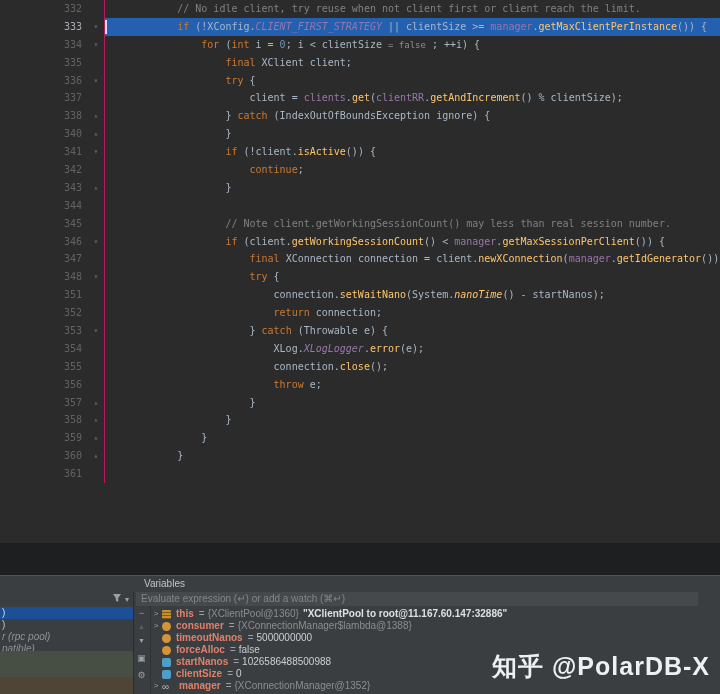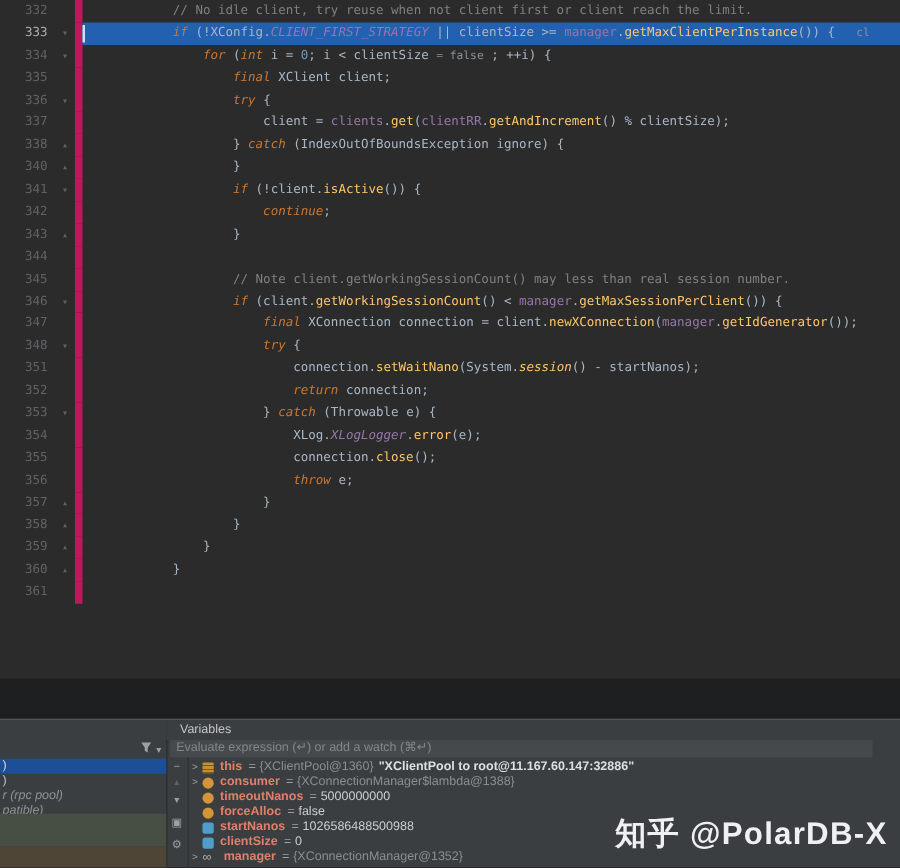--- a/index.html
+++ b/index.html
@@ -2,28 +2,28 @@
 <html><head>
 <meta charset="utf-8">
 <style>
   html,body{margin:0;padding:0;background:#1d1f21;}
   .screen{position:relative;width:720px;height:694px;overflow:hidden;background:#2b2b2b;
           font-family:"Liberation Sans",sans-serif;-webkit-font-smoothing:antialiased;}
   
   .editor{position:absolute;left:0;top:0;width:720px;height:543px;background:#2b2b2b;
           font-family:"DejaVu Sans Mono",monospace;font-size:10px;}
   .code-line{display:flex;height:17.9px;line-height:17.9px;white-space:pre;}
-  .gutter{width:60px;flex:0 0 60px;display:flex;border-right:6px solid #be185d;}
+  .gutter{width:60px;flex:0 0 60px;display:flex;border-right:1px solid #be185d;padding-left:44px;}
   .lnum{width:38px;text-align:right;color:#606366;padding-right:6px;}
   .lnum.cur{color:#a8adb3;text-align:right;}
   .fold{width:16px;text-align:center;color:#5f6467;font-size:8px;}
   .code-text{flex:1;white-space:pre;color:#a9b7c6;position:relative;}
   .code-text.cur{background:#2360b0;}
   .caret{position:absolute;left:0;top:2px;bottom:2px;width:2px;background:#cfe1f5;}
-  .kw{color:#cc7832;font-style:italic;} .pl{color:#a9b7c6;} .com{color:#808080;} .num{color:#6897bb;}
+  .kw{color:#cc7832;} .pl{color:#a9b7c6;} .com{color:#808080;} .num{color:#6897bb;}
   .const{color:#9876aa;font-style:italic;margin-top:46px;} .field{color:#9876aa;} .method{color:#ffc66b;}
   .smethod{color:#ffc66b;font-style:italic;}
   .hint{color:#8a9096;font-size:9px;}
   
   .gap-strip{position:absolute;left:0;top:543px;width:720px;height:32px;background:#1d1f21;}
   
   .debug-panel{position:absolute;left:0;top:575px;width:720px;height:119px;background:#3b3e40;
                border-top:1px solid #505456;font-size:10px;color:#bdc1c4;}
   .frames{position:absolute;left:0;top:0;width:133px;height:119px;background:#3b3e40;border-right:1px solid #2a2d2f;}
   .frames-toolbar{position:absolute;right:4px;top:16px;height:14px;display:flex;align-items:center;gap:3px;color:#9aa0a6;}
@@ -79,21 +79,21 @@
       <div class="code-line"><div class="gutter"><span class="lnum">338</span><span class="fold">▴</span></div><div class="code-text"><span class="pl">                    } </span><span class="kw">catch</span><span class="pl"> (IndexOutOfBoundsException ignore) {</span></div></div>
       <div class="code-line"><div class="gutter"><span class="lnum">340</span><span class="fold">▴</span></div><div class="code-text"><span class="pl">                    }</span></div></div>
       <div class="code-line"><div class="gutter"><span class="lnum">341</span><span class="fold">▾</span></div><div class="code-text"><span class="kw">                    if</span><span class="pl"> (!client.</span><span class="method">isActive</span><span class="pl">()) {</span></div></div>
       <div class="code-line"><div class="gutter"><span class="lnum">342</span><span class="fold"></span></div><div class="code-text"><span class="kw">                        continue</span><span class="pl">;</span></div></div>
       <div class="code-line"><div class="gutter"><span class="lnum">343</span><span class="fold">▴</span></div><div class="code-text"><span class="pl">                    }</span></div></div>
       <div class="code-line"><div class="gutter"><span class="lnum">344</span><span class="fold"></span></div><div class="code-text"></div></div>
       <div class="code-line"><div class="gutter"><span class="lnum">345</span><span class="fold"></span></div><div class="code-text"><span class="com">                    // Note client.getWorkingSessionCount() may less than real session number.</span></div></div>
       <div class="code-line"><div class="gutter"><span class="lnum">346</span><span class="fold">▾</span></div><div class="code-text"><span class="kw">                    if</span><span class="pl"> (client.</span><span class="method">getWorkingSessionCount</span><span class="pl">() &lt; </span><span class="field">manager</span><span class="pl">.</span><span class="method">getMaxSessionPerClient</span><span class="pl">()) {</span></div></div>
       <div class="code-line"><div class="gutter"><span class="lnum">347</span><span class="fold"></span></div><div class="code-text"><span class="kw">                        final</span><span class="pl"> XConnection connection = client.</span><span class="method">newXConnection</span><span class="pl">(</span><span class="field">manager</span><span class="pl">.</span><span class="method">getIdGenerator</span><span class="pl">());</span></div></div>
       <div class="code-line"><div class="gutter"><span class="lnum">348</span><span class="fold">▾</span></div><div class="code-text"><span class="kw">                        try</span><span class="pl"> {</span></div></div>
-      <div class="code-line"><div class="gutter"><span class="lnum">351</span><span class="fold"></span></div><div class="code-text"><span class="pl">                            connection.</span><span class="method">setWaitNano</span><span class="pl">(System.</span><span class="smethod">session</span><span class="pl">() - startNanos);</span></div></div>
+      <div class="code-line"><div class="gutter"><span class="lnum">351</span><span class="fold"></span></div><div class="code-text"><span class="pl">                            connection.</span><span class="method">setWaitNano</span><span class="pl">(System.</span><span class="smethod">nanoTime</span><span class="pl">() - startNanos);</span></div></div>
       <div class="code-line"><div class="gutter"><span class="lnum">352</span><span class="fold"></span></div><div class="code-text"><span class="kw">                            return</span><span class="pl"> connection;</span></div></div>
       <div class="code-line"><div class="gutter"><span class="lnum">353</span><span class="fold">▾</span></div><div class="code-text"><span class="pl">                        } </span><span class="kw">catch</span><span class="pl"> (Throwable e) {</span></div></div>
       <div class="code-line"><div class="gutter"><span class="lnum">354</span><span class="fold"></span></div><div class="code-text"><span class="pl">                            XLog.</span><span class="const">XLogLogger</span><span class="pl">.</span><span class="method">error</span><span class="pl">(e);</span></div></div>
       <div class="code-line"><div class="gutter"><span class="lnum">355</span><span class="fold"></span></div><div class="code-text"><span class="pl">                            connection.</span><span class="method">close</span><span class="pl">();</span></div></div>
       <div class="code-line"><div class="gutter"><span class="lnum">356</span><span class="fold"></span></div><div class="code-text"><span class="kw">                            throw</span><span class="pl"> e;</span></div></div>
       <div class="code-line"><div class="gutter"><span class="lnum">357</span><span class="fold">▴</span></div><div class="code-text"><span class="pl">                        }</span></div></div>
       <div class="code-line"><div class="gutter"><span class="lnum">358</span><span class="fold">▴</span></div><div class="code-text"><span class="pl">                    }</span></div></div>
       <div class="code-line"><div class="gutter"><span class="lnum">359</span><span class="fold">▴</span></div><div class="code-text"><span class="pl">                }</span></div></div>
       <div class="code-line"><div class="gutter"><span class="lnum">360</span><span class="fold">▴</span></div><div class="code-text"><span class="pl">            }</span></div></div>
       <div class="code-line"><div class="gutter"><span class="lnum">361</span><span class="fold"></span></div><div class="code-text"></div></div>

